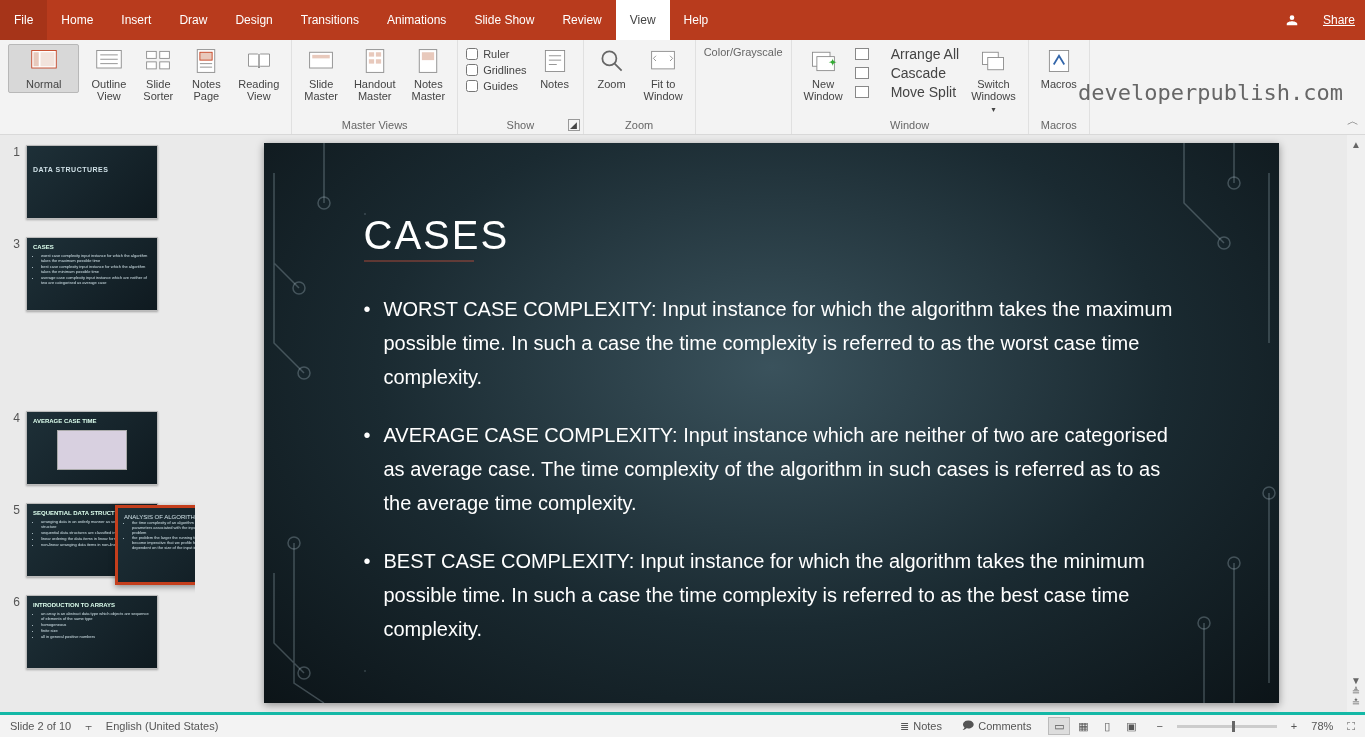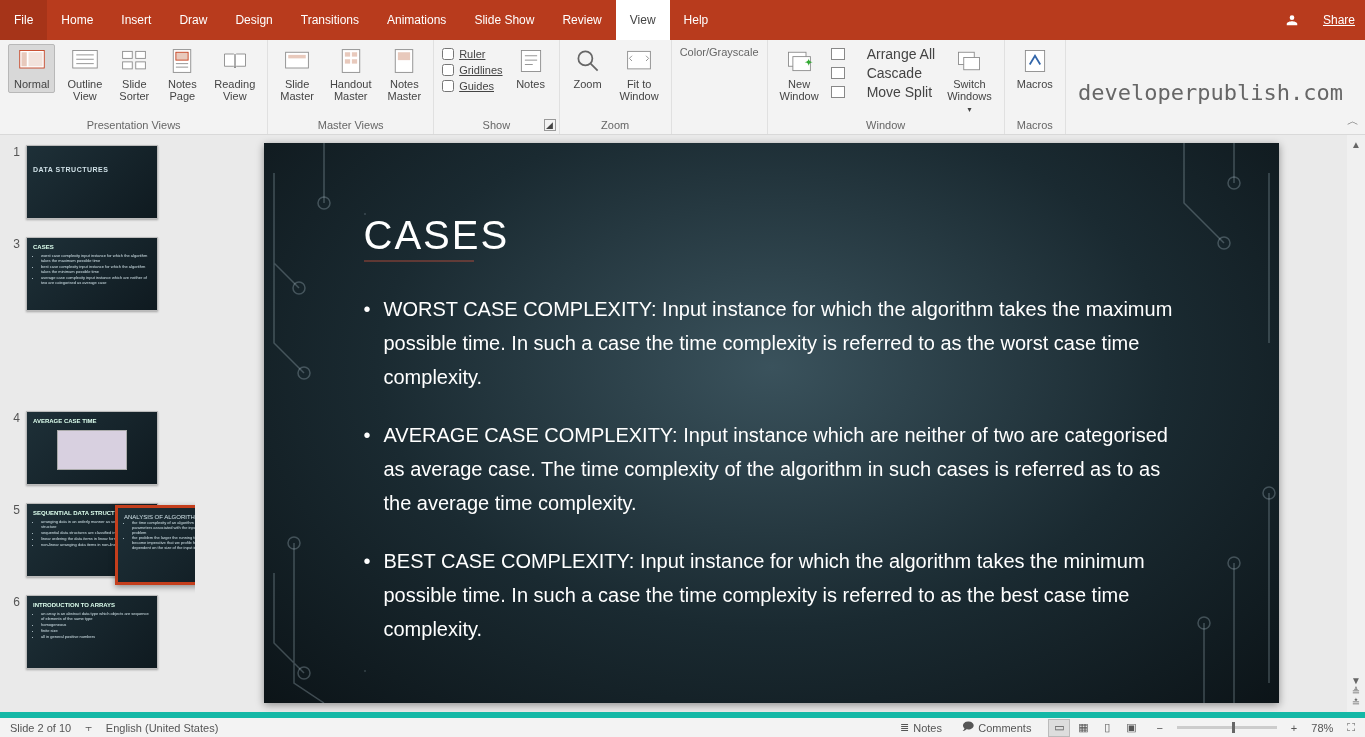--- a/index.html
+++ b/index.html
@@ -14,24 +14,24 @@
 .titlebar .tell { display: flex; align-items: center; padding-left: 20px; gap: 8px; opacity: .9; }
 .titlebar .bulb { width: 14px; height: 14px; display: inline-block; }
 .titlebar .share { position: absolute; right: 10px; top: 0; bottom: 0; display: flex; align-items: center; gap: 24px; font-size: 12px; text-decoration: underline; }
 
 
 .ribbon { height: 95px; background: #F3F3F3; border-bottom: 1px solid #d9d9d9; display: flex; align-items: stretch; font-size: 11px; color: #444; position: relative; }
 .group { display: flex; flex-direction: column; border-right: 1px solid #e0e0e0; padding: 4px 8px 0 8px; }
 .group-body { flex: 1; display: flex; align-items: flex-start; gap: 8px; }
 .group-label { text-align: center; font-size: 11px; color: #666; padding: 2px 0 3px 0; }
 .rbtn { display: flex; flex-direction: column; align-items: center; gap: 3px; padding: 3px 4px; cursor: pointer; border-radius: 2px; min-width: 40px; }
-.rbtn.selected { background: #d8d8d8; border: 1px solid #b8b8b8; padding: 2px 5px; }
+.rbtn.selected { background: #d8d8d8; border: 1px solid #b8b8b8; padding: 2px 17px; }
 .rbtn .ico { width: 28px; height: 28px; display: flex; align-items: center; justify-content: center; }
 .rbtn .lbl { font-size: 11px; line-height: 12px; text-align: center; white-space: pre-line; }
-.chk-stack { display: flex; flex-direction: column; gap: 4px; padding-top: 4px; text-decoration: underline; }
+.chk-stack { display: flex; flex-direction: column; gap: 4px; padding-top: 4px; }
 .chk { display: flex; align-items: center; gap: 5px; font-size: 11px; }
 .chk input { width: 12px; height: 12px; }
 .color-row { display: flex; align-items: center; gap: 6px; font-size: 11px; padding: 2px 4px; }
 .color-row.selected { background: #d8d8d8; border: 1px solid #b8b8b8; border-radius: 2px; padding: 1px 3px; }
 .sw { width: 14px; height: 12px; border: 1px solid #888; }
 .stack { display: flex; flex-direction: column; gap: 3px; padding-top: 2px;}
 .stack-row { display: flex; align-items: center; gap: 22px; font-size: 14px; }
 .stack-row .mini { width: 14px; height: 12px; border: 1px solid #888; background: #fff; }
 .dialog-launcher { position: absolute; right: 3px; bottom: 3px; width: 12px; height: 12px; border: 1px solid #999; font-size: 9px; text-align: center; line-height: 10px; cursor:pointer;}
 .watermark { position: absolute; right: 22px; top: 40px; font-family: monospace; font-size: 22px; color: #666; }
@@ -56,21 +56,21 @@
 .slide .title::after { content:""; display:block; width:110px; height:2px; background: rgba(200,80,60,.4); margin-top:2px;}
 .slide ul { list-style: none; }
 .slide li { font-size: 20px; line-height: 1.7; margin-bottom: 24px; position: relative; padding-left: 20px; font-weight: 500;}
 .slide li::before { content: "•"; position: absolute; left: 0; top: 0; }
 .circuit { position:absolute; stroke: rgba(180,200,210,.3); stroke-width:1.5; fill:none; }
 
 .vscroll { width: 18px; background: #f0f0f0; display:flex; flex-direction:column; align-items:center; justify-content:space-between; padding:4px 0;}
 .vscroll .arr { font-size:10px; color:#666; cursor:pointer;}
 
 
-.status { height: 25px; background: #F3F3F3; border-top: 6px solid #14b8a6; display: flex; align-items: center; font-size: 11px; color: #555; padding: 0 10px; gap: 14px; }
+.status { height: 25px; background: #F3F3F3; border-top: 3px solid #14b8a6; display: flex; align-items: center; font-size: 11px; color: #555; padding: 0 10px; gap: 14px; }
 .status .spacer { flex: 1; }
 .status .sbtn { display: flex; align-items: center; gap: 4px; cursor:pointer; padding:0 3px;}
 .status .view-icons { display:flex; gap:2px;}
 .status .view-icons span { width:22px; height:18px; border:1px solid transparent; display:flex; align-items:center; justify-content:center; cursor:pointer;}
 .status .view-icons span.active { background:#ddd; border-color:#bbb;}
 .zoom-slider { width:100px; height:3px; background:#ccc; position:relative;}
 .zoom-slider .knob { position:absolute; top:-4px; width:3px; height:11px; background:#666;}
 
 svg.ico-svg { width: 100%; height: 100%; }
 </style>
@@ -152,21 +152,20 @@
       <div class="rbtn">
         <span class="ico">
             <svg class="ico-svg" viewBox="0 0 32 32">
               <path d="M4 8h10c0 0 2 0 2 2v14c0-2-2-2-2-2H4z M28 8H18c0 0-2 0-2 2v14c0-2 2-2 2-2h10z" fill="#fff" stroke="#888"></path>
             </svg>
           </span>
         <span class="lbl">Reading
 View</span>
       </div>
     </div>
-    <div class="group-label">Presentation Views</div>
   </div>
 
   <div class="group">
     <div class="group-body">
       <div class="rbtn">
         <span class="ico">
             <svg class="ico-svg" viewBox="0 0 32 32">
               <rect x="3" y="6" width="26" height="18" fill="#fff" stroke="#888"></rect>
               <rect x="6" y="9" width="20" height="4" fill="#E8C9BC"></rect>
             </svg>

